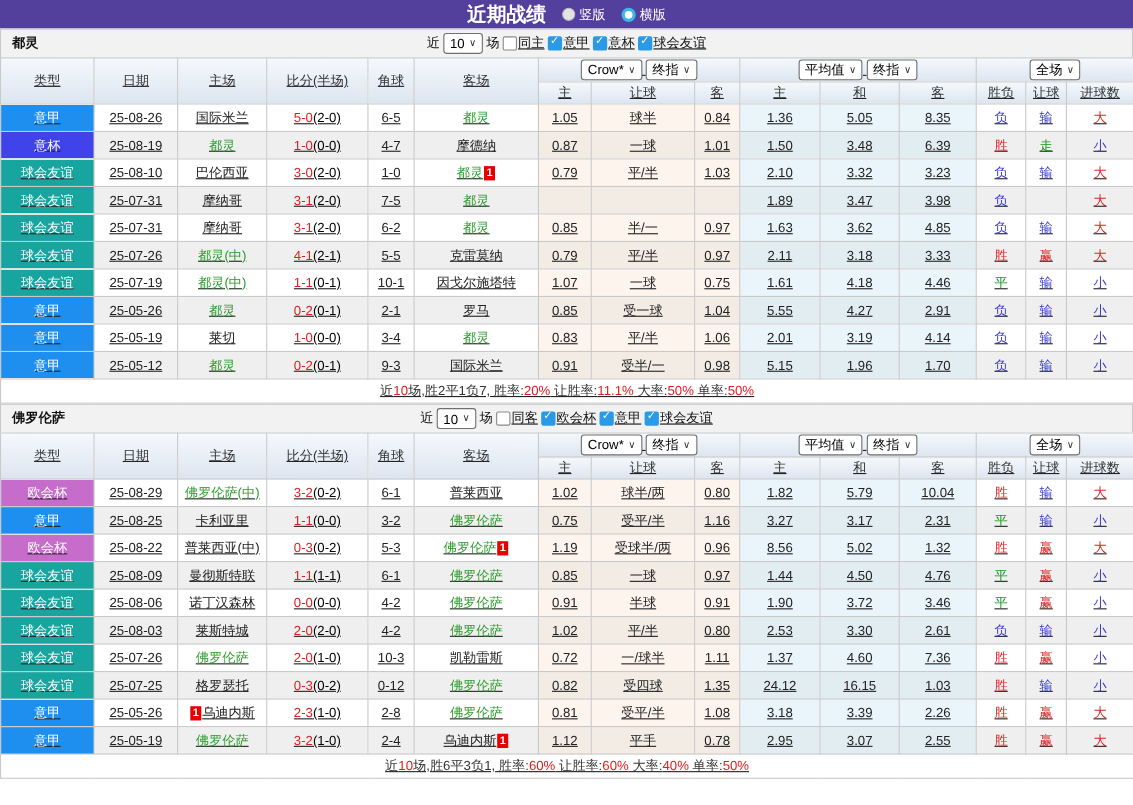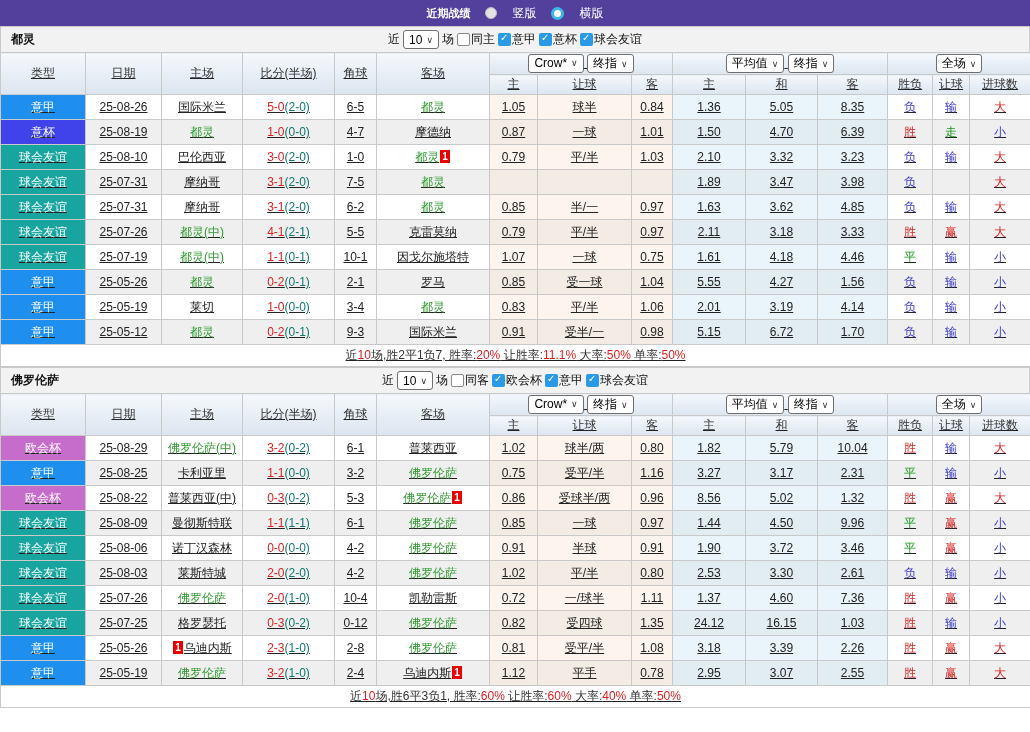--- a/index.html
+++ b/index.html
@@ -7,33 +7,33 @@
   body {
     width:1030px; height:732px; overflow:hidden;
     font-family:"Liberation Sans","DejaVu Sans",sans-serif;
     font-size:12px; color:#222; background:#fff;
   }
   
   .titlebar {
     height:26px; background:#53409c; color:#fff;
     display:flex; align-items:center; justify-content:center; gap:14px;
   }
-  .titlebar .tl { font-size:11px; font-weight:bold; }
-  .titlebar label { display:inline-flex; align-items:center; gap:16px; cursor:pointer; font-size:12px; }
+  .titlebar .tl { font-size:18px; font-weight:bold; }
+  .titlebar label { display:inline-flex; align-items:center; gap:4px; cursor:pointer; font-size:12px; }
   .radio { display:inline-block; border-radius:50%; }
   .radio.off { width:12px; height:12px; background:#e3e3e3; border:1px solid #bdbdbd; }
   .radio.on  { width:13px; height:13px; background:#fff; border:3px solid #39b7ea; }
   
   .team-bar {
     height:26px; background:#f2f2f2; border:1px solid #c9c9c9; border-bottom:none;
     display:flex; align-items:center; position:relative;
   }
   .team-name { position:absolute; left:10px; font-weight:bold; color:#111; }
   .filter { margin:0 auto; display:flex; align-items:center; gap:3px; color:#111; }
-  .filter label { display:inline-flex; align-items:center; cursor:pointer; }
+  .filter label { display:inline-flex; align-items:center; cursor:pointer;text-decoration:underline; }
   .cb { display:inline-block; width:13px; height:13px; border-radius:2px; margin-right:1px; position:relative; }
   .cb.off { background:#fff; border:1px solid #8a8a8a; }
   .cb.on  { background:#2a9ae6; }
   .cb.on::after { content:"✓"; position:absolute; left:2px; top:-1px; color:#fff; font-size:10px; font-weight:bold; }
   .sel {
     display:inline-flex; align-items:center; gap:4px; background:#fff;
     border:1px solid #6f6f6f; border-radius:3px; padding:0 5px; height:19px; color:#000; cursor:pointer;
   }
   .sel .arr { font-size:9px; color:#333; }
   
@@ -51,21 +51,21 @@
   tbody td.type-cell { color:#fff; }
   td.lg-serie    { background:#1e8fef !important; }
   td.lg-coppa    { background:#4143ea !important; }
   td.lg-friendly { background:#18a5a0 !important; }
   td.lg-conf     { background:#c66ccb !important; }
   .t-red   { color:#d92626; }
   .t-blue  { color:#3a3acd; }
   .t-green { color:#18981b; }
   .team-green { color:#2e9b2e; }
   .score-ft { color:#e01f1f; }
-  .score-ht { color:#0f766e; }
+  .score-ht { color:#000000; }
   .badge1 {
     display:inline-block; background:#e60000; color:#fff; font-size:10px;
     line-height:13px; padding:0 2px; margin:0 1px; font-weight:bold; vertical-align:1px;
   }
   td.summary { height:22px; background:#fff; text-align:center; }
   .sum-dark { color:#333; }
   .sum-red  { color:#e02020; }
 </style>
 </head>
 <body>
@@ -197,21 +197,21 @@
         <td class="type-cell lg-coppa">意杯</td>
         <td>25-08-19</td>
         <td><span class="team-green">都灵</span></td>
         <td><span class="score-ft">1-0</span><span class="score-ht">(0-0)</span></td>
         <td>4-7</td>
         <td><span>摩德纳</span></td>
         <td class="co">0.87</td>
         <td class="co">一球</td>
         <td class="co">1.01</td>
         <td class="ca">1.50</td>
-        <td class="ca">4.70</td>
+        <td class="ca">3.48</td>
         <td class="ca">6.39</td>
         <td class="t-red">胜</td>
         <td class="t-green">走</td>
         <td class="t-blue">小</td>
       </tr>
       <tr>
         <td class="type-cell lg-friendly">球会友谊</td>
         <td>25-08-10</td>
         <td><span>巴伦西亚</span></td>
         <td><span class="score-ft">3-0</span><span class="score-ht">(2-0)</span></td>
@@ -300,21 +300,21 @@
         <td>25-05-26</td>
         <td><span class="team-green">都灵</span></td>
         <td><span class="score-ft">0-2</span><span class="score-ht">(0-1)</span></td>
         <td>2-1</td>
         <td><span>罗马</span></td>
         <td class="co">0.85</td>
         <td class="co">受一球</td>
         <td class="co">1.04</td>
         <td class="ca">5.55</td>
         <td class="ca">4.27</td>
-        <td class="ca">1.56</td>
+        <td class="ca">2.91</td>
         <td class="t-blue">负</td>
         <td class="t-blue">输</td>
         <td class="t-blue">小</td>
       </tr>
       <tr>
         <td class="type-cell lg-serie">意甲</td>
         <td>25-05-19</td>
         <td><span>莱切</span></td>
         <td><span class="score-ft">1-0</span><span class="score-ht">(0-0)</span></td>
         <td>3-4</td>
@@ -333,21 +333,21 @@
         <td class="type-cell lg-serie">意甲</td>
         <td>25-05-12</td>
         <td><span class="team-green">都灵</span></td>
         <td><span class="score-ft">0-2</span><span class="score-ht">(0-1)</span></td>
         <td>9-3</td>
         <td><span>国际米兰</span></td>
         <td class="co">0.91</td>
         <td class="co">受半/一</td>
         <td class="co">0.98</td>
         <td class="ca">5.15</td>
-        <td class="ca">6.72</td>
+        <td class="ca">1.96</td>
         <td class="ca">1.70</td>
         <td class="t-blue">负</td>
         <td class="t-blue">输</td>
         <td class="t-blue">小</td>
       </tr>
     </tbody>
   <tfoot>
       <tr>
         <td colspan="15" class="summary"><span class="sum-dark">近</span><span class="sum-red">10</span><span class="sum-dark">场,胜2平1负7, 胜率:</span><span class="sum-red">20%</span><span class="sum-dark"> 让胜率:</span><span class="sum-red">11.1%</span><span class="sum-dark"> 大率:</span><span class="sum-red">50%</span><span class="sum-dark"> 单率:</span><span class="sum-red">50%</span></td>
       </tr>
@@ -482,21 +482,21 @@
         <td class="t-blue">输</td>
         <td class="t-blue">小</td>
       </tr>
       <tr>
         <td class="type-cell lg-conf">欧会杯</td>
         <td>25-08-22</td>
         <td><span>普莱西亚(中)</span></td>
         <td><span class="score-ft">0-3</span><span class="score-ht">(0-2)</span></td>
         <td>5-3</td>
         <td><span class="team-green">佛罗伦萨</span><span class="badge1">1</span></td>
-        <td class="co">0.86</td>
+        <td class="co">1.19</td>
         <td class="co">受球半/两</td>
         <td class="co">0.96</td>
         <td class="ca">8.56</td>
         <td class="ca">5.02</td>
         <td class="ca">1.32</td>
         <td class="t-red">胜</td>
         <td class="t-red">赢</td>
         <td class="t-red">大</td>
       </tr>
       <tr>
@@ -504,21 +504,21 @@
         <td>25-08-09</td>
         <td><span>曼彻斯特联</span></td>
         <td><span class="score-ft">1-1</span><span class="score-ht">(1-1)</span></td>
         <td>6-1</td>
         <td><span class="team-green">佛罗伦萨</span></td>
         <td class="co">0.85</td>
         <td class="co">一球</td>
         <td class="co">0.97</td>
         <td class="ca">1.44</td>
         <td class="ca">4.50</td>
-        <td class="ca">9.96</td>
+        <td class="ca">4.76</td>
         <td class="t-green">平</td>
         <td class="t-red">赢</td>
         <td class="t-blue">小</td>
       </tr>
       <tr>
         <td class="type-cell lg-friendly">球会友谊</td>
         <td>25-08-06</td>
         <td><span>诺丁汉森林</span></td>
         <td><span class="score-ft">0-0</span><span class="score-ht">(0-0)</span></td>
         <td>4-2</td>
@@ -548,21 +548,21 @@
         <td class="ca">2.61</td>
         <td class="t-blue">负</td>
         <td class="t-blue">输</td>
         <td class="t-blue">小</td>
       </tr>
       <tr>
         <td class="type-cell lg-friendly">球会友谊</td>
         <td>25-07-26</td>
         <td><span class="team-green">佛罗伦萨</span></td>
         <td><span class="score-ft">2-0</span><span class="score-ht">(1-0)</span></td>
-        <td>10-4</td>
+        <td>10-3</td>
         <td><span>凯勒雷斯</span></td>
         <td class="co">0.72</td>
         <td class="co">一/球半</td>
         <td class="co">1.11</td>
         <td class="ca">1.37</td>
         <td class="ca">4.60</td>
         <td class="ca">7.36</td>
         <td class="t-red">胜</td>
         <td class="t-red">赢</td>
         <td class="t-blue">小</td>

